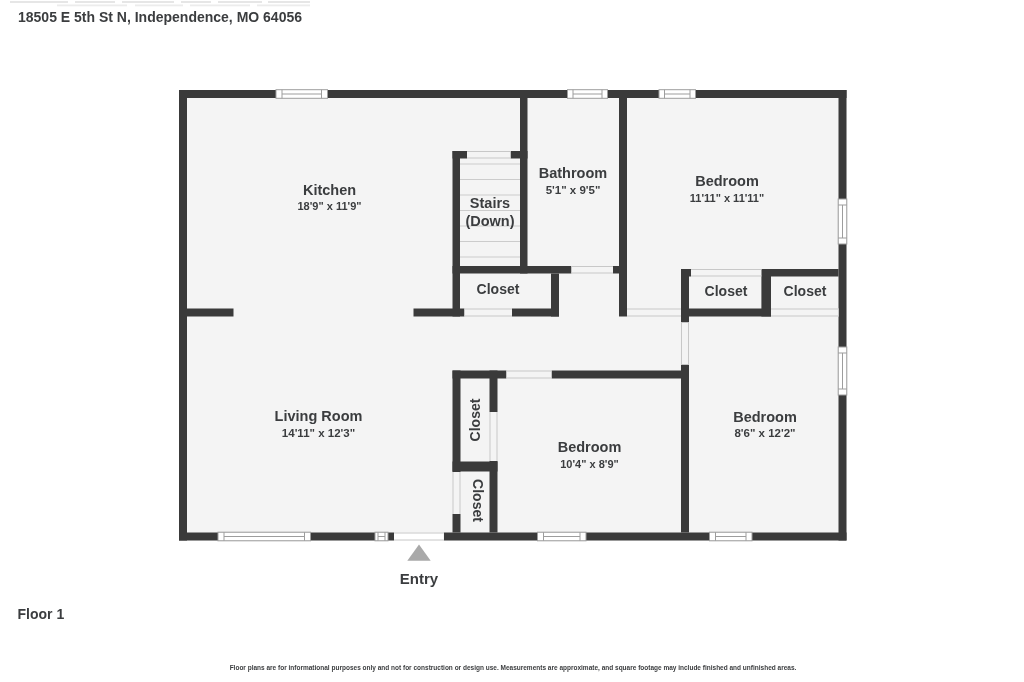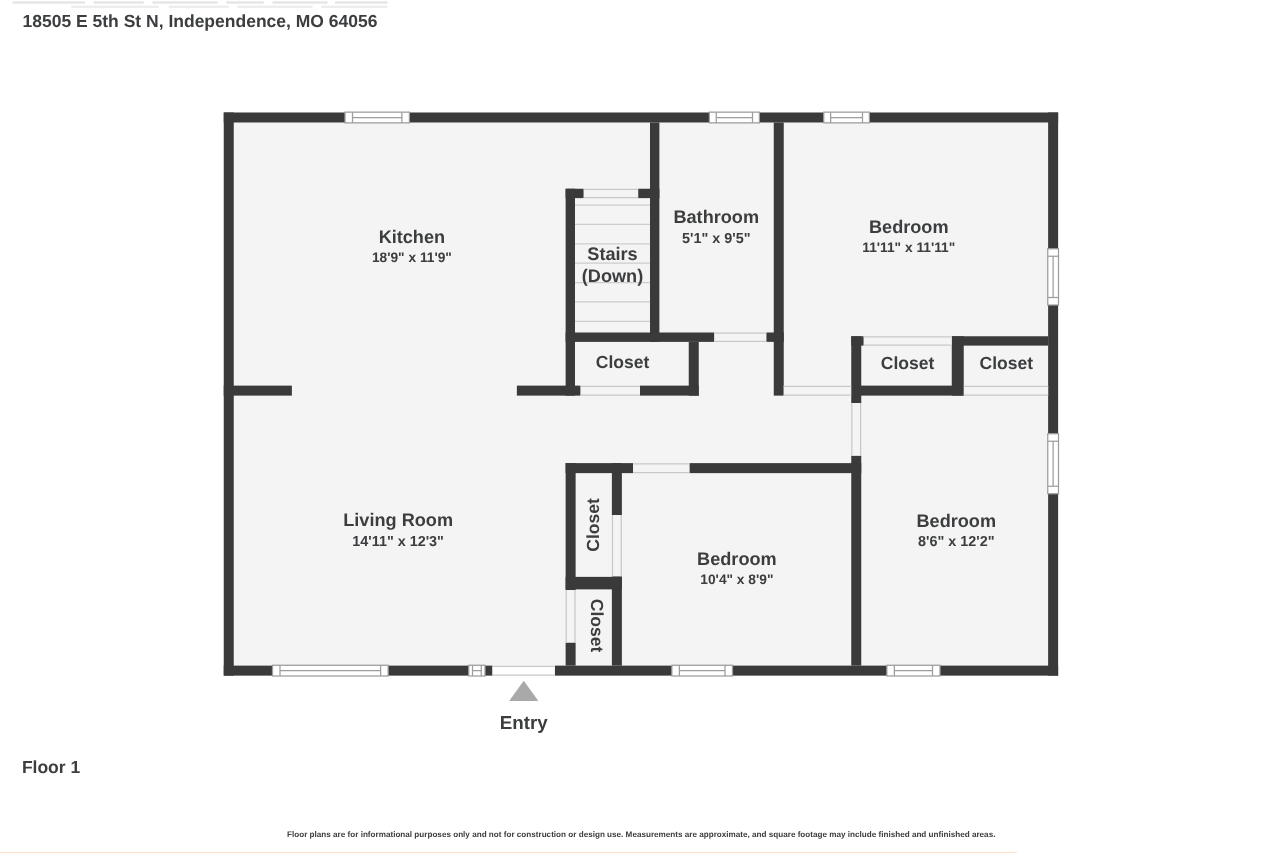--- a/index.html
+++ b/index.html
@@ -1,16 +1,16 @@
 <!DOCTYPE html>
 <html><head>
 <meta charset="utf-8">
 <style>
   html,body{margin:0;padding:0;background:#ffffff;}
-  .page{position:relative;width:1024px;height:682px;background:#f97316;overflow:hidden;
+  .page{position:relative;width:1024px;height:682px;background:#d946ef;overflow:hidden;
         font-family:"Liberation Sans", sans-serif;}
   svg text{font-family:"Liberation Sans", sans-serif;fill:#3b3d3f;font-weight:bold;}
 </style>
 </head>
 <body>
 <div class="page">
 <svg width="1024" height="682" viewBox="0 0 1024 682">
 
   <rect x="0" y="0" width="1024" height="682" fill="#ffffff"></rect>
 

